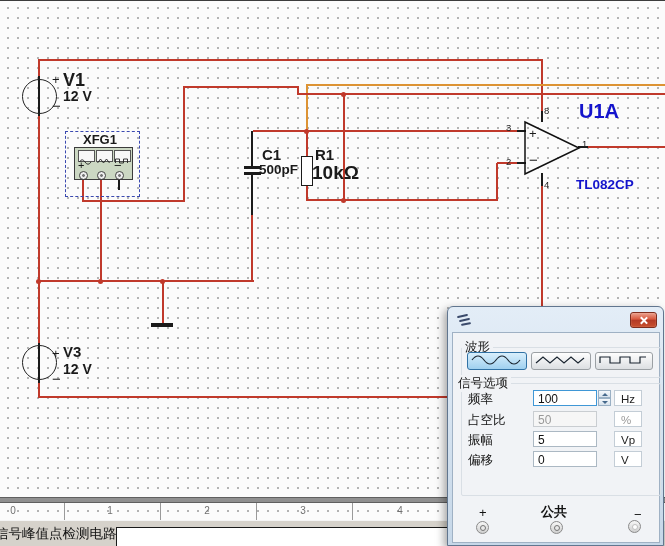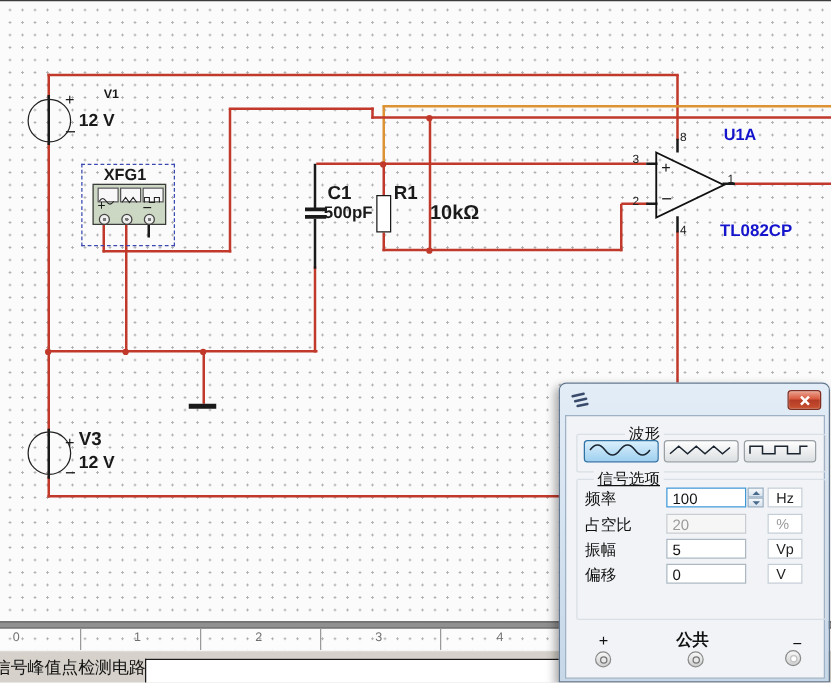--- a/index.html
+++ b/index.html
@@ -126,21 +126,21 @@
 
     <div class="jd" style="left:304px;top:129px;"></div>
     <div class="jd" style="left:341px;top:92px;"></div>
     <div class="jd" style="left:341px;top:198px;"></div>
     <div class="jd" style="left:36px;top:279px;"></div>
     <div class="jd" style="left:98px;top:279px;"></div>
     <div class="jd" style="left:160px;top:279px;"></div>
 
     <div class="vsrc" style="left:22px;top:79px;"></div>
     <div class="lbl" style="left:52px;top:72px;font-size:13px;">+</div>
-    <div class="lbl bold" style="left:63px;top:70px;font-size:10px;margin-left:20px;">V1</div>
+    <div class="lbl bold" style="left:63px;top:70px;font-size:18px;">V1</div>
     <div class="lbl bold" style="left:63px;top:88px;font-size:14px;">12 V</div>
     <div class="lbl" style="left:52px;top:97px;font-size:15px;">−</div>
 
     <div class="vsrc" style="left:22px;top:345px;"></div>
     <div class="lbl" style="left:52px;top:346px;font-size:13px;">+</div>
     <div class="lbl bold" style="left:63px;top:343px;font-size:15px;">V3</div>
     <div class="lbl bold" style="left:63px;top:361px;font-size:14px;">12 V</div>
     <div class="lbl" style="left:52px;top:370px;font-size:15px;">−</div>
 
     <div class="xfgbox"></div>
@@ -169,33 +169,33 @@
 
     <div class="bk" style="left:151px;top:323px;width:22px;height:4px;"></div>
 
     <div class="bk" style="left:244px;top:166px;width:17px;height:3px;"></div>
     <div class="bk" style="left:244px;top:172px;width:17px;height:3px;"></div>
     <div class="lbl bold" style="left:262px;top:146px;font-size:15px;">C1</div>
     <div class="lbl bold" style="left:259px;top:162px;font-size:13.5px;">500pF</div>
 
     <div class="abs" style="left:301px;top:156px;width:12px;height:30px;background:#fff;border:1.2px solid #1a1a1a;box-sizing:border-box;"></div>
     <div class="lbl bold" style="left:315px;top:146px;font-size:15px;">R1</div>
-    <div class="lbl bold" style="left:312px;top:162px;font-size:16px;padding-left:32px;">10kΩ</div>
+    <div class="lbl bold" style="left:312px;top:162px;font-size:19px;">10kΩ</div>
 
     <svg class="abs" style="left:524px;top:120px;" width="58" height="56" viewBox="0 0 58 56">
       <polygon points="1,2 55,28 1,54" fill="none" stroke="#111" stroke-width="1.5"></polygon>
     </svg>
     <div class="lbl" style="left:529px;top:126px;font-size:13px;">+</div>
     <div class="lbl" style="left:529px;top:151px;font-size:15px;">−</div>
     <div class="pin" style="left:506px;top:122px;">3</div>
     <div class="pin" style="left:506px;top:156px;">2</div>
     <div class="pin" style="left:582px;top:138px;">1</div>
     <div class="pin" style="left:544px;top:105px;">8</div>
     <div class="pin" style="left:544px;top:179px;">4</div>
-    <div class="lbl bold blue" style="left:579px;top:100px;font-size:13px;text-align:center;">U1A</div>
+    <div class="lbl bold blue" style="left:579px;top:100px;font-size:20px;text-align:center;">U1A</div>
     <div class="lbl bold blue" style="left:576px;top:177px;font-size:13.5px;">TL082CP</div>
   </div>
 
   <div class="topline"></div>
 
   <div class="divider"></div>
   <div class="ruler">
     <div class="rtick" style="left:64px;"></div>
     <div class="rtick" style="left:160px;"></div>
     <div class="rtick" style="left:256px;"></div>
@@ -218,54 +218,54 @@
       <span style="left:4px;top:9px;width:10px;transform:rotate(-12deg);"></span>
     </div>
     <div class="closebtn">
       <i class="xbar" style="transform:rotate(45deg);"></i>
       <i class="xbar" style="transform:rotate(-45deg);"></i>
     </div>
 
     <div class="dcontent">
 
       <div class="grp" style="left:8px;top:14px;width:198px;height:29px;"></div>
-      <div class="glabel" style="left:9px;top:6px;margin-left:38px;">波形</div>
+      <div class="glabel" style="left:9px;top:6px;">波形</div>
       <div class="wavebtn sel" style="left:14px;top:19px;">
         <svg width="56" height="14" viewBox="0 0 56 14">
           <path d="M4,7 Q10,-1 16,7 Q22,15 28,7 Q34,-1 40,7 Q46,15 52,7" fill="none" stroke="#1a2530" stroke-width="1.2"></path>
         </svg>
       </div>
       <div class="wavebtn" style="left:78px;top:19px;">
         <svg width="56" height="14" viewBox="0 0 56 14">
           <path d="M4,10 L11,4 L18,10 L25,4 L32,10 L39,4 L46,10 L52,5" fill="none" stroke="#1a2530" stroke-width="1.2"></path>
         </svg>
       </div>
       <div class="wavebtn" style="left:142px;top:19px;width:58px;">
         <svg width="54" height="14" viewBox="0 0 54 14">
           <path d="M4,10 V4 H14 V10 H24 V4 H34 V10 H44 V4 H50" fill="none" stroke="#1a2530" stroke-width="1.2"></path>
         </svg>
       </div>
 
       <div class="grp" style="left:8px;top:50px;width:198px;height:111px;"></div>
-      <div class="glabel" style="left:22px;top:42px;text-decoration:underline;">信号选项</div>
+      <div class="glabel" style="left:2px;top:42px;">信号选项</div>
 
       <div class="frow-label" style="left:15px;top:58px;">频率</div>
       <div class="fin focus" style="left:80px;top:57px;">100</div>
       <div class="spin" style="left:145px;top:57px;">
         <div class="spinbtn" style="top:0;">
             <i class="arrup"></i>
           </div>
         <div class="spinbtn" style="top:8px;">
             <i class="arrdn"></i>
           </div>
       </div>
       <div class="funit" style="left:161px;top:57px;">Hz</div>
 
       <div class="frow-label" style="left:15px;top:79px;">占空比</div>
-      <div class="fin dis" style="left:80px;top:78px;">20</div>
+      <div class="fin dis" style="left:80px;top:78px;">50</div>
       <div class="funit dis" style="left:161px;top:78px;">%</div>
 
       <div class="frow-label" style="left:15px;top:99px;">振幅</div>
       <div class="fin" style="left:80px;top:98px;">5</div>
       <div class="funit" style="left:161px;top:98px;">Vp</div>
 
       <div class="frow-label" style="left:15px;top:119px;text-align:center;">偏移</div>
       <div class="fin" style="left:80px;top:118px;">0</div>
       <div class="funit" style="left:161px;top:118px;">V</div>
 

